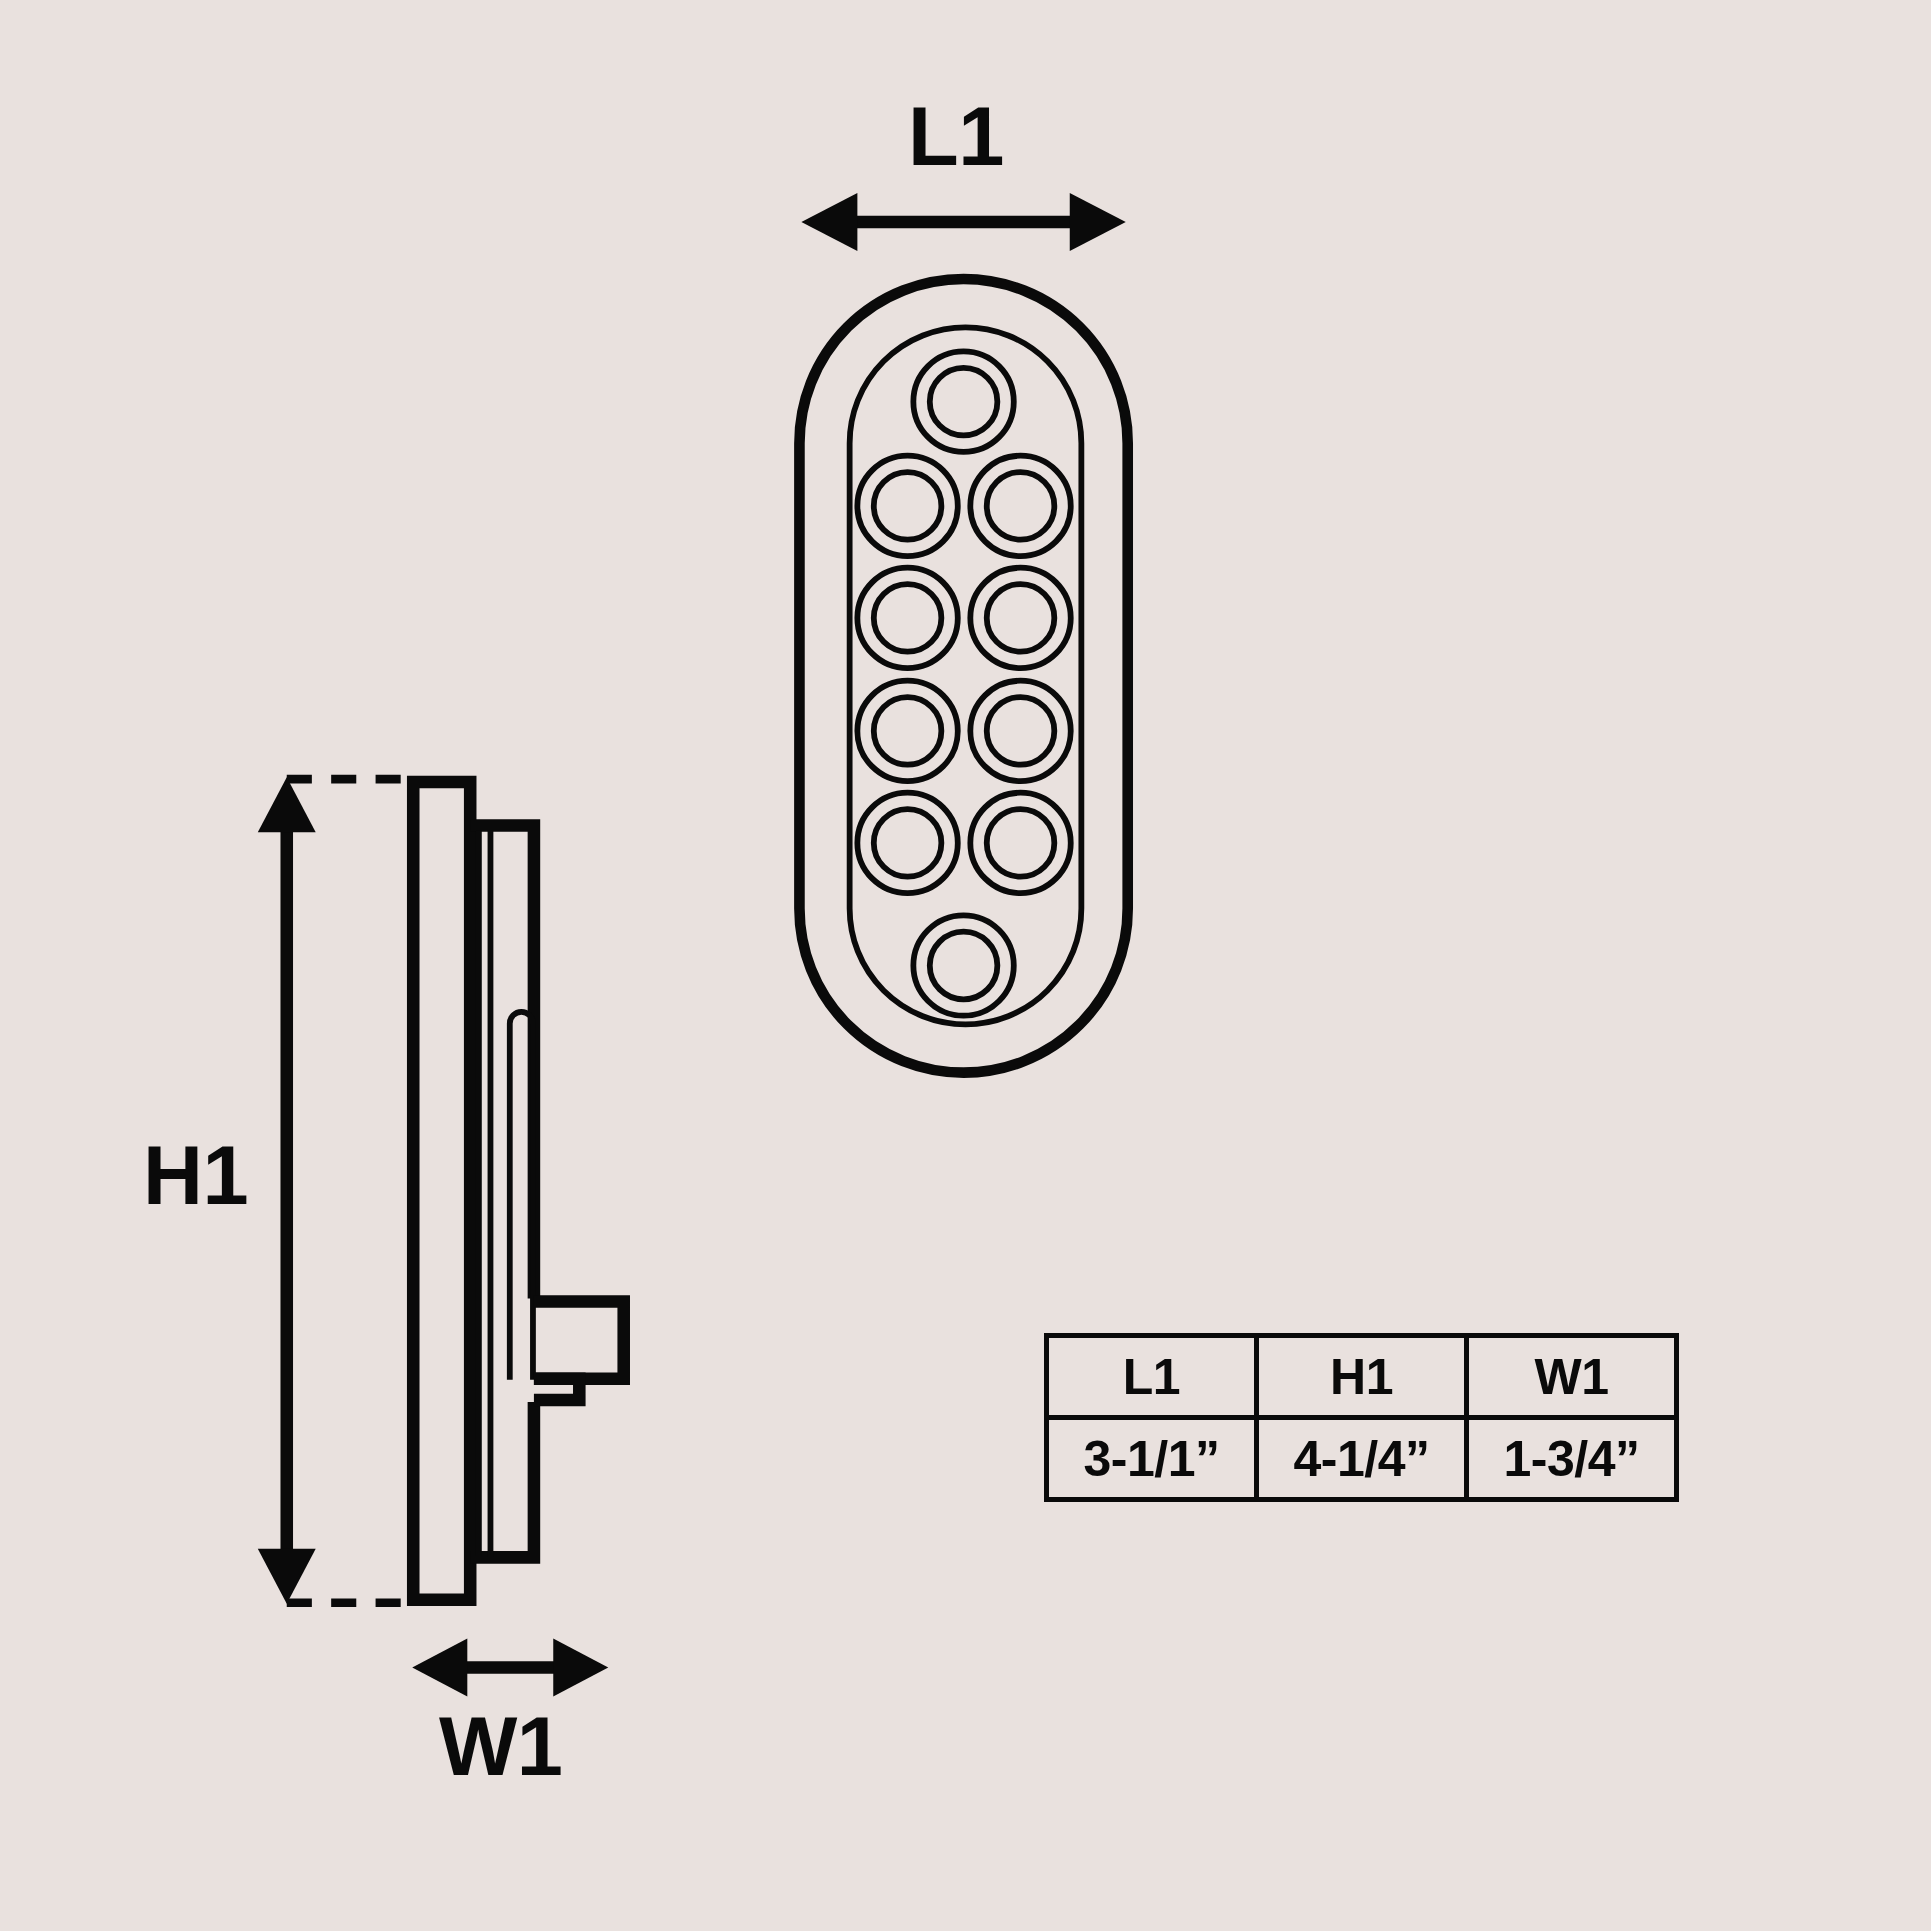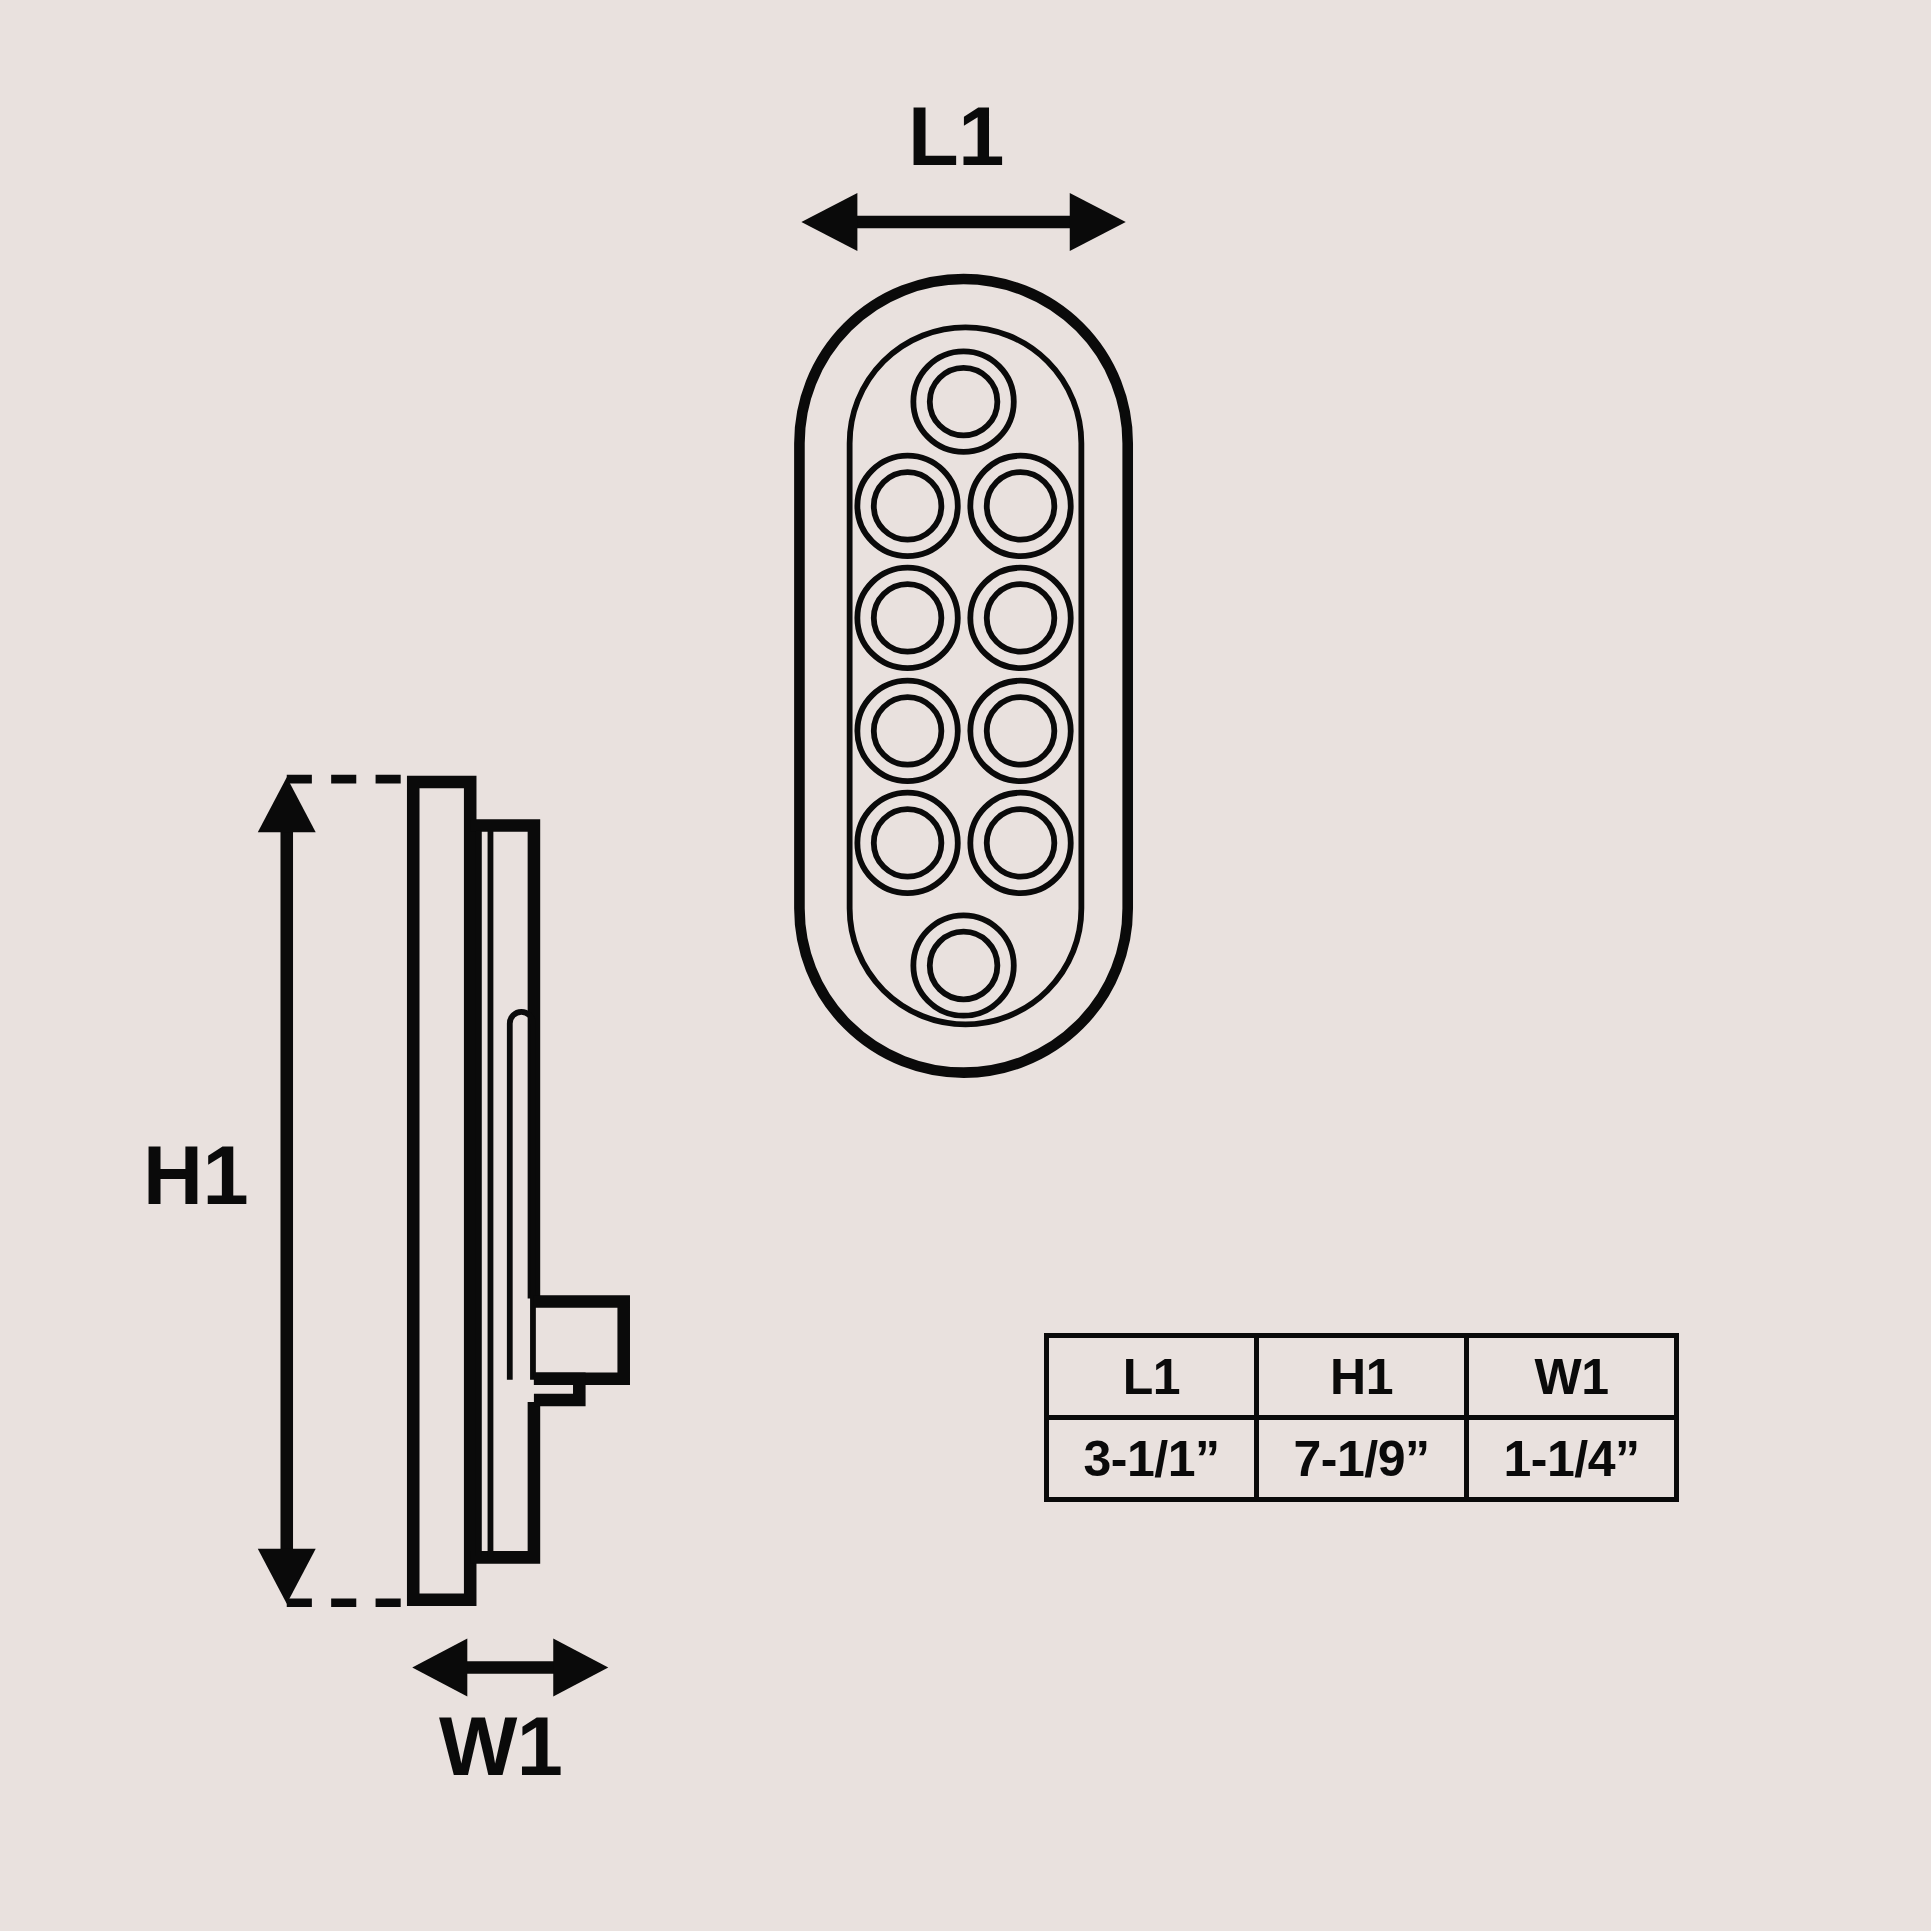--- a/index.html
+++ b/index.html
@@ -176,20 +176,20 @@
 
   <table id="spec-table">
     <tbody>
         <tr>
       <th>L1</th>
       <th>H1</th>
       <th>W1</th>
     </tr>
     <tr>
       <td>3-1/1”</td>
-      <td>7-1/9”</td>
-      <td>1-1/4”</td>
+      <td>4-1/4”</td>
+      <td>1-3/4”</td>
     </tr>
   </tbody>
     </table>
 
 </div>
 
 
 </body></html>

